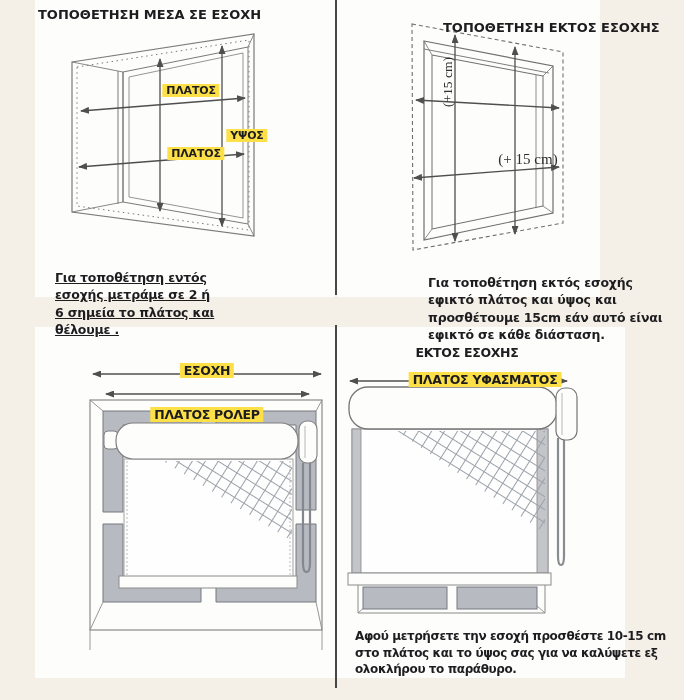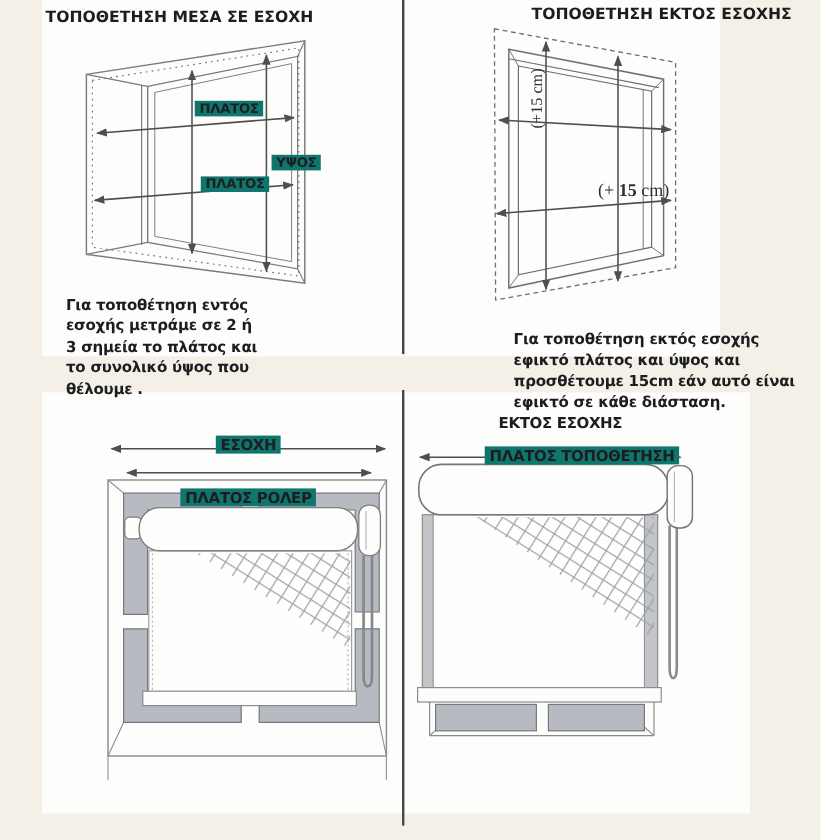--- a/index.html
+++ b/index.html
@@ -12,24 +12,24 @@
   .abs{position:absolute;}
   .cream{background:#f5f0e7;}
   .white{background:#fdfdfc;}
   .divider{background:#474747;width:2px;}
   .ttl{position:absolute;font-weight:bold;font-size:13px;white-space:nowrap;letter-spacing:0;}
   .note{position:absolute;font-weight:bold;font-size:12.5px;letter-spacing:-0.2px;line-height:17.4px;white-space:nowrap;}
   .note-br{font-size:12px;letter-spacing:-0.4px;line-height:16.5px;}
   .dlabel{position:absolute;font-weight:bold;white-space:nowrap;transform:translateX(-50%);}
   .dlabel.small{font-size:11px;letter-spacing:-0.2px;}
   .dlabel.med{font-size:12.5px;letter-spacing:-0.3px;}
-  .dlabel.onws{background:#0f766e;padding:0 4px;}
+  .dlabel.onws{background:#fde047;padding:0 4px;}
   .serif-label{position:absolute;font-family:"Liberation Serif","DejaVu Serif",serif;
     font-size:15px;color:#2e2e2e;white-space:nowrap;}
-  .serif-label b{font-weight:bold;}
+  .serif-label b{font-weight:normal;}
   svg{position:absolute;left:0;top:0;}
 </style>
 </head>
 <body>
 
 <div class="stage">
 
   <div class="abs cream" style="left:0;top:0;width:684px;height:700px;"></div>
   <div class="abs white" style="left:35px;top:0;width:300px;height:297px;"></div>
   <div class="abs white" style="left:337px;top:0;width:263px;height:297px;"></div>
@@ -115,44 +115,48 @@
         <rect x="457" y="587" width="80" height="22"></rect>
       </g>
       <path d="M558,438 V556 Q558,565 561,565 Q564,565 564,556 V438" stroke="#888b90" stroke-width="2.2" fill="none"></path>
       <rect x="349" y="387" width="208" height="42" rx="19" fill="#fdfdfc" stroke="#767676" stroke-width="1.3"></rect>
       <rect x="556" y="388" width="21" height="52" rx="9" fill="#fdfdfc" stroke="#767676" stroke-width="1.2"></rect>
       <path d="M562,393 V435" stroke="#9a9a9a" stroke-width="0.7" fill="none"></path>
     </g>
   </svg>
 
   <div class="ttl" style="left:38px;top:7px;">ΤΟΠΟΘΕΤΗΣΗ ΜΕΣΑ ΣΕ ΕΣΟΧΗ</div>
-  <div class="ttl" style="left:443px;top:5px;">ΤΟΠΟΘΕΤΗΣΗ ΕΚΤΟΣ ΕΣΟΧΗΣ</div>
+  <div class="ttl" style="left:443px;top:20px;">ΤΟΠΟΘΕΤΗΣΗ ΕΚΤΟΣ ΕΣΟΧΗΣ</div>
 
   <div class="dlabel small onws" style="left:191px;top:84px;">ΠΛΑΤΟΣ</div>
   <div class="dlabel small onws" style="left:196px;top:147px;">ΠΛΑΤΟΣ</div>
   <div class="dlabel small onws" style="left:247px;top:129px;">ΥΨΟΣ</div>
 
   <div class="serif-label" style="left:440px;top:122px;width:80px;text-align:center;font-size:13.5px;transform:rotate(-90deg);transform-origin:0 0;">(+15 cm)</div>
   <div class="serif-label" style="left:528px;top:151px;transform:translateX(-50%);"><span>(+ </span><b>15</b><span> cm)</span></div>
 
-  <div class="note" style="left:55px;top:245px;">
+  <div class="note" style="left:55px;top:269px;text-decoration:underline;">
     <div>Για τοποθέτηση εντός</div>
     <div>εσοχής μετράμε σε 2 ή</div>
-    <div>3 σημεία το πλάτος και</div>
-    <div>το συνολικό ύψος που</div>
+    <div>6 σημεία το πλάτος και</div>
     <div>θέλουμε .</div>
   </div>
 
   <div class="note" style="left:428px;top:274px;">
     <div>Για  τοποθέτηση εκτός εσοχής</div>
     <div>εφικτό πλάτος και ύψος και</div>
     <div>προσθέτουμε 15cm εάν αυτό είναι</div>
     <div>εφικτό σε κάθε διάσταση.</div>
   </div>
 
   <div class="dlabel med onws" style="left:207px;top:363px;">ΕΣΟΧΗ</div>
   <div class="dlabel med onws" style="left:207px;top:407px;">ΠΛΑΤΟΣ ΡΟΛΕΡ</div>
 
   <div class="dlabel med" style="left:467px;top:345px;">ΕΚΤΟΣ ΕΣΟΧΗΣ</div>
-  <div class="dlabel med onws" style="left:485px;top:372px;">ΠΛΑΤΟΣ ΤΟΠΟΘΕΤΗΣΗ</div>
+  <div class="dlabel med onws" style="left:485px;top:372px;">ΠΛΑΤΟΣ ΥΦΑΣΜΑΤΟΣ</div>
 
+  <div class="note note-br" style="left:355px;top:628px;">
+    <div>Αφού μετρήσετε την εσοχή προσθέστε 10-15 cm</div>
+    <div>στο πλάτος και το ύψος σας για να καλύψετε εξ</div>
+    <div>ολοκλήρου το παράθυρο.</div>
+  </div>
 
 </div>
 
 </body></html>

